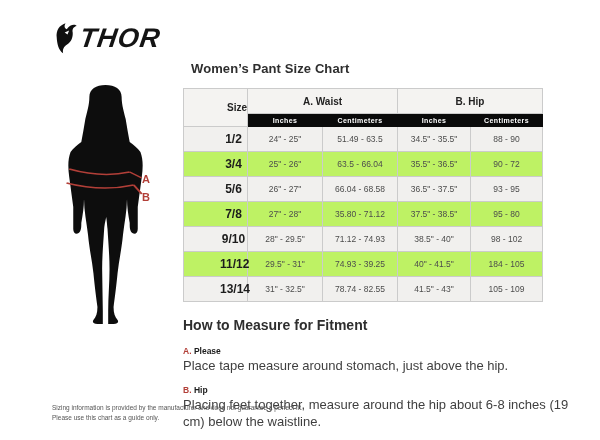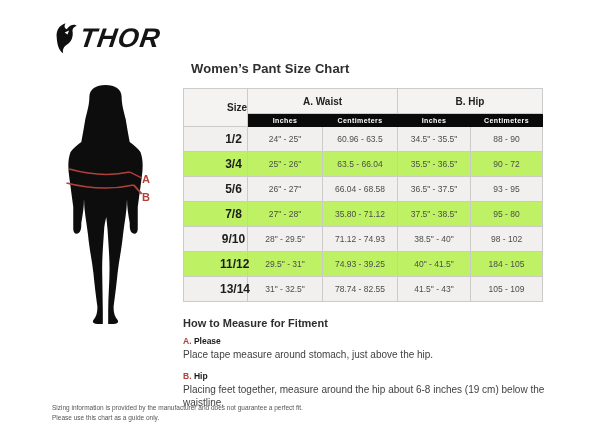--- a/index.html
+++ b/index.html
@@ -52,26 +52,26 @@
     letter-spacing:0.4px;border-color:#0a0a0a;
   }
   .size-table tbody td{
     height:24px;font-size:8.5px;color:#4d4d4d;background:#bef264;
   }
   .size-table tbody tr:nth-child(odd) td{background:#f1f0ee;}
   .size-table tbody td.size-col{font-weight:bold;color:#1c1c1c;font-size:12px;padding-left:36px;}
 
   
   .measure{position:absolute;left:183px;top:317px;width:390px;}
-  .measure-heading{font-size:11px;font-weight:bold;color:#2e2e2e;margin:0 0 7px 0;}
+  .measure-heading{font-size:14px;font-weight:bold;color:#2e2e2e;margin:0 0 13px 0;}
   .measure-item{margin-bottom:10px;}
   .measure-label{font-size:8.5px;font-weight:bold;line-height:1.3;}
   .measure-key{color:#b23f38;}
   .measure-name{color:#1c1c1c;}
-  .measure-desc{font-size:10px;color:#3f3f3f;margin-top:1px;line-height:1.3;}
+  .measure-desc{font-size:13px;color:#3f3f3f;margin-top:1px;line-height:1.3;}
 
   
   .footer{position:absolute;left:52px;top:403px;font-size:6.5px;color:#555555;line-height:1.55;}
 </style>
 </head>
 <body>
 
 <div class="page">
 
   <div class="logo">
@@ -131,21 +131,21 @@
         <th class="sub">Inches</th>
         <th class="sub">Centimeters</th>
         <th class="sub">Inches</th>
         <th class="sub">Centimeters</th>
       </tr>
     </thead>
     <tbody>
       <tr>
         <td class="size-col">1/2</td>
         <td>24" - 25"</td>
-        <td>60.96 - 63.5</td>
+        <td>51.49 - 63.5</td>
         <td>34.5" - 35.5"</td>
         <td>88 - 90</td>
       </tr>
       <tr>
         <td class="size-col">3/4</td>
         <td>25" - 26"</td>
         <td>63.5 - 66.04</td>
         <td>35.5" - 36.5"</td>
         <td>90 - 72</td>
       </tr>

